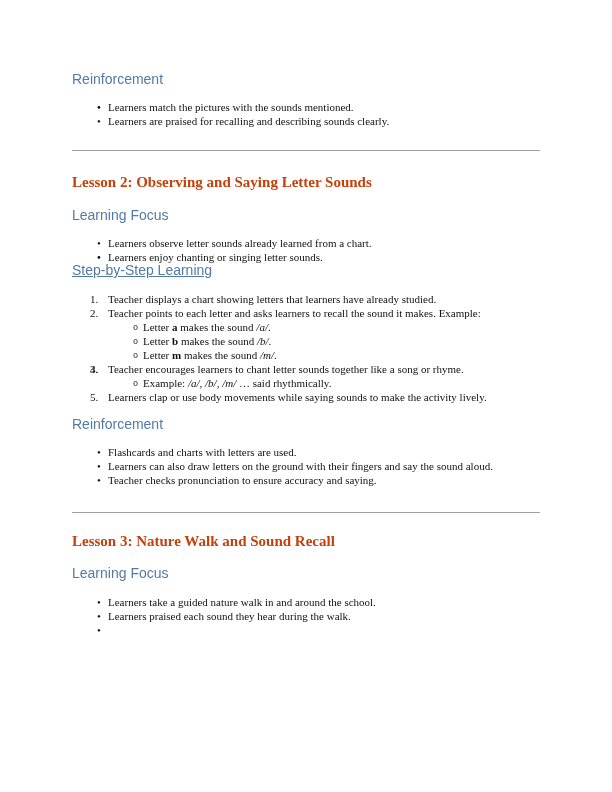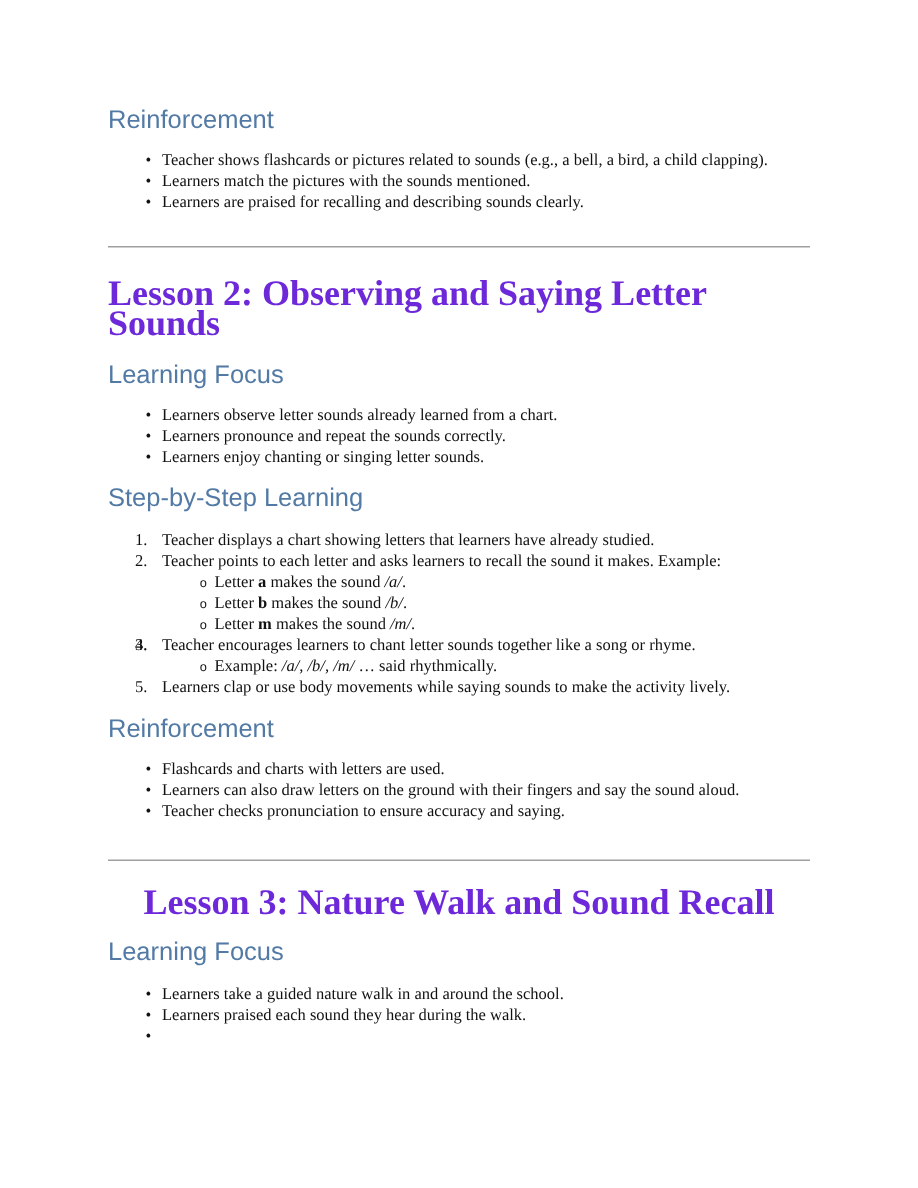--- a/index.html
+++ b/index.html
@@ -10,30 +10,30 @@
     background:#ffffff;
     box-sizing:border-box;
     padding:73px 72px 0 72px;
     overflow:hidden;
     font-family:"Liberation Serif", serif;
     font-size:11px;
     color:#111111;
   }
   .subhead {
     font-family:"Liberation Sans", sans-serif;
-    font-size:17px;
+    font-size:14px;
     line-height:13px;
     color:#527aa5;
   }
   .h-lesson {
     font-family:"Liberation Serif", serif;
-    font-size:24px;
+    font-size:15px;
     font-weight:bold;
     line-height:20px;
-    color:#6d28d9;
+    color:#c2410c;
   }
   .rule {
     border:none;
     border-top:1px solid #a0a0a0;
     height:0;
     margin-left:0; margin-right:0;
   }
   .list { margin:0; padding:0; }
   .li {
     position:relative;
@@ -50,37 +50,36 @@
     font-size:11px;
   }
   .marker-num {
     position:absolute; left:18px; top:0;
   }
   .marker-circle {
     position:absolute; left:61px; top:1px;
     font-family:"Liberation Mono", monospace;
     font-size:8.5px;
   }
-  .mt13{margin-top:13px;} .mt14{margin-top:14px;} .mt15{margin-top:15px;}
-  .mt16{margin-top:16px;} .mt17{margin-top:17px;} .mt18{margin-top:18px;text-align:center;}
+  .mt13{text-decoration:underline;} .mt14{margin-top:14px;} .mt15{margin-top:15px;}
+  .mt16{margin-top:16px;} .mt17{margin-top:17px;} .mt18{margin-top:18px;}
   .mt21{margin-top:21px;} .mt22{margin-top:22px;} .mt25{margin-top:25px;}
   b { font-weight:bold; }
   i { font-style:italic; }
 </style>
 </head>
 <body>
 
 <div class="page">
 
   <div class="subhead">Reinforcement</div>
 
   <div class="list mt14">
     <div class="li">
       <span class="marker-bullet">•</span>
-      <span>Teacher shows flashcards or pictures related to sounds (e.g., a bell, a bird, a child clapping).</span>
     </div>
     <div class="li">
       <span class="marker-bullet">•</span>
       <span>Learners match the pictures with the sounds mentioned.</span>
     </div>
     <div class="li">
       <span class="marker-bullet">•</span>
       <span>Learners are praised for recalling and describing sounds clearly.</span>
     </div>
   </div>
@@ -91,21 +90,20 @@
 
   <div class="subhead mt17">Learning Focus</div>
 
   <div class="list mt14">
     <div class="li">
       <span class="marker-bullet">•</span>
       <span>Learners observe letter sounds already learned from a chart.</span>
     </div>
     <div class="li">
       <span class="marker-bullet">•</span>
-      <span>Learners pronounce and repeat the sounds correctly.</span>
     </div>
     <div class="li">
       <span class="marker-bullet">•</span>
       <span>Learners enjoy chanting or singing letter sounds.</span>
     </div>
   </div>
 
   <div class="subhead mt13">Step-by-Step Learning</div>
 
   <div class="list mt15">

